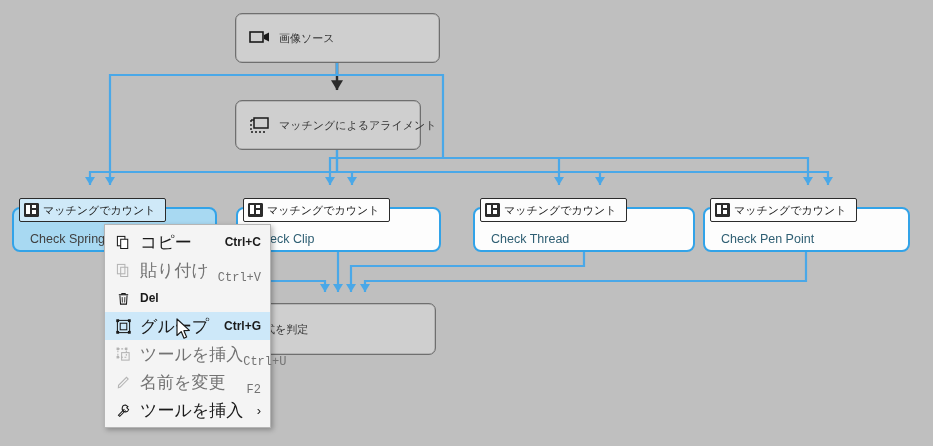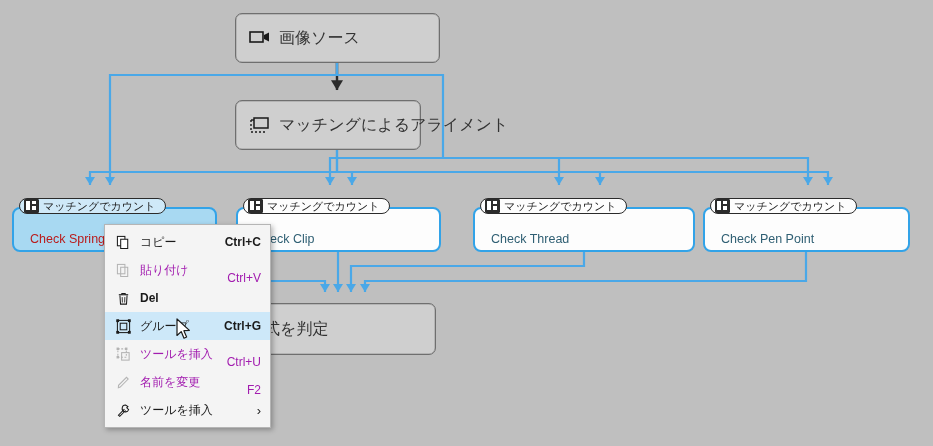--- a/index.html
+++ b/index.html
@@ -13,21 +13,21 @@
   #canvas{position:absolute;left:0;top:0;width:933px;height:446px;}
   #wires{position:absolute;left:0;top:0;width:933px;height:446px;pointer-events:none;}
 
   
   .node{position:absolute;box-sizing:border-box;}
   .node-body{
     position:absolute;left:0;top:0;width:100%;height:100%;
     box-sizing:border-box;border-radius:7px;
   }
   .node-label{
-    position:absolute;left:16px;font-size:16px;color:#3b3b3b;
+    position:absolute;left:16px;font-size:11px;color:#3b3b3b;
     white-space:nowrap;
   }
 
   
   .gray .node-body{
     background:#cfcfcf;
     border:1.6px solid #6f6f6f;
     box-shadow:0 0 0 0.5px #9a9a9a inset;
   }
   .gray .node-label{top:50%;transform:translateY(-50%);left:44px;color:#333;}
@@ -38,63 +38,63 @@
 
   
   .tool{position:absolute;}
   .tool .tool-frame{
     position:absolute;left:0;top:9px;width:100%;height:calc(100% - 9px);
     box-sizing:border-box;
     background:#fdfdfd;border:2px solid #32a3e8;border-radius:8px;
   }
   .tool.selected .tool-frame{background:#a8d9f2;border-color:#32a3e8;}
   .tool .tool-head{
-    position:absolute;left:7px;top:0;height:16px;
-    background:#fdfdfd;border:1.6px solid #2b2b2b;border-radius:8px;
+    position:absolute;left:7px;top:0;height:24px;
+    background:#fdfdfd;border:1.6px solid #2b2b2b;border-radius:2px;
     display:flex;align-items:center;padding:0 9px 0 4px;
     box-sizing:border-box;white-space:nowrap;z-index:3;
   }
   .tool.selected .tool-head{background:#cfe9f8;}
   .tool .tool-head-text{
     font-size:11px;color:#1b1b1b;margin-left:4px;letter-spacing:0px;
   }
   .tool .badge{
     width:13px;height:12px;flex:0 0 auto;
     background:#2b2b2b;border:1px solid #2b2b2b;border-radius:1px;
     position:relative;overflow:hidden;
   }
   .tool .badge i{position:absolute;background:#ffffff;display:block;}
   .tool .badge i.a{left:1px;top:1px;width:4px;height:9px;}
   .tool .badge i.b{left:7px;top:1px;width:4px;height:9px;}
   .tool .badge i.c{left:7px;top:4px;width:4px;height:1.5px;background:#2b2b2b;}
   .tool .tool-text{
     position:absolute;left:18px;top:34px;font-size:12.5px;color:#2f5f73;
     white-space:nowrap;
   }
-  .tool.selected .tool-text{color:#b91c1c;}
+  .tool.selected .tool-text{color:#404040;}
 
   
   #ctxmenu{
     position:absolute;left:104px;top:224px;width:167px;
     background:#f4f4f4;border:1px solid #b5b5b5;
     box-shadow:2px 2px 5px rgba(0,0,0,.28);
     z-index:50;padding:3px 0;box-sizing:border-box;
   }
   .mi{
     position:relative;height:28px;display:flex;align-items:center;
     padding:0 9px 0 8px;box-sizing:border-box;cursor:default;
   }
   .mi.hl{background:#cde8f9;}
   .mi .mi-ico{
     width:20px;height:18px;flex:0 0 auto;margin-right:7px;
     display:flex;align-items:center;justify-content:center;
   }
-  .mi .mi-label{font-size:12px;color:#1a1a1a;flex:1 1 auto;white-space:nowrap;}
+  .mi .mi-label{font-size:17px;color:#1a1a1a;flex:1 1 auto;white-space:nowrap;}
   .mi .mi-accel{font-size:12px;color:#1a1a1a;white-space:nowrap;font-weight:bold;}
-  .mi.disabled .mi-label,.mi.disabled .mi-accel{color:#a21caf;}
+  .mi.disabled .mi-label,.mi.disabled .mi-accel{color:#737373;font-family:Liberation Mono, monospace;}
   .mi.disabled .mi-accel{font-weight:normal;margin-top:16px;}
   .mi .mi-arrow{font-size:13px;color:#1a1a1a;}
 
   
   #cursor{position:absolute;left:176px;top:318px;z-index:90;pointer-events:none;}
 </style>
 </head>
 <body>
 
 <div id="canvas">

